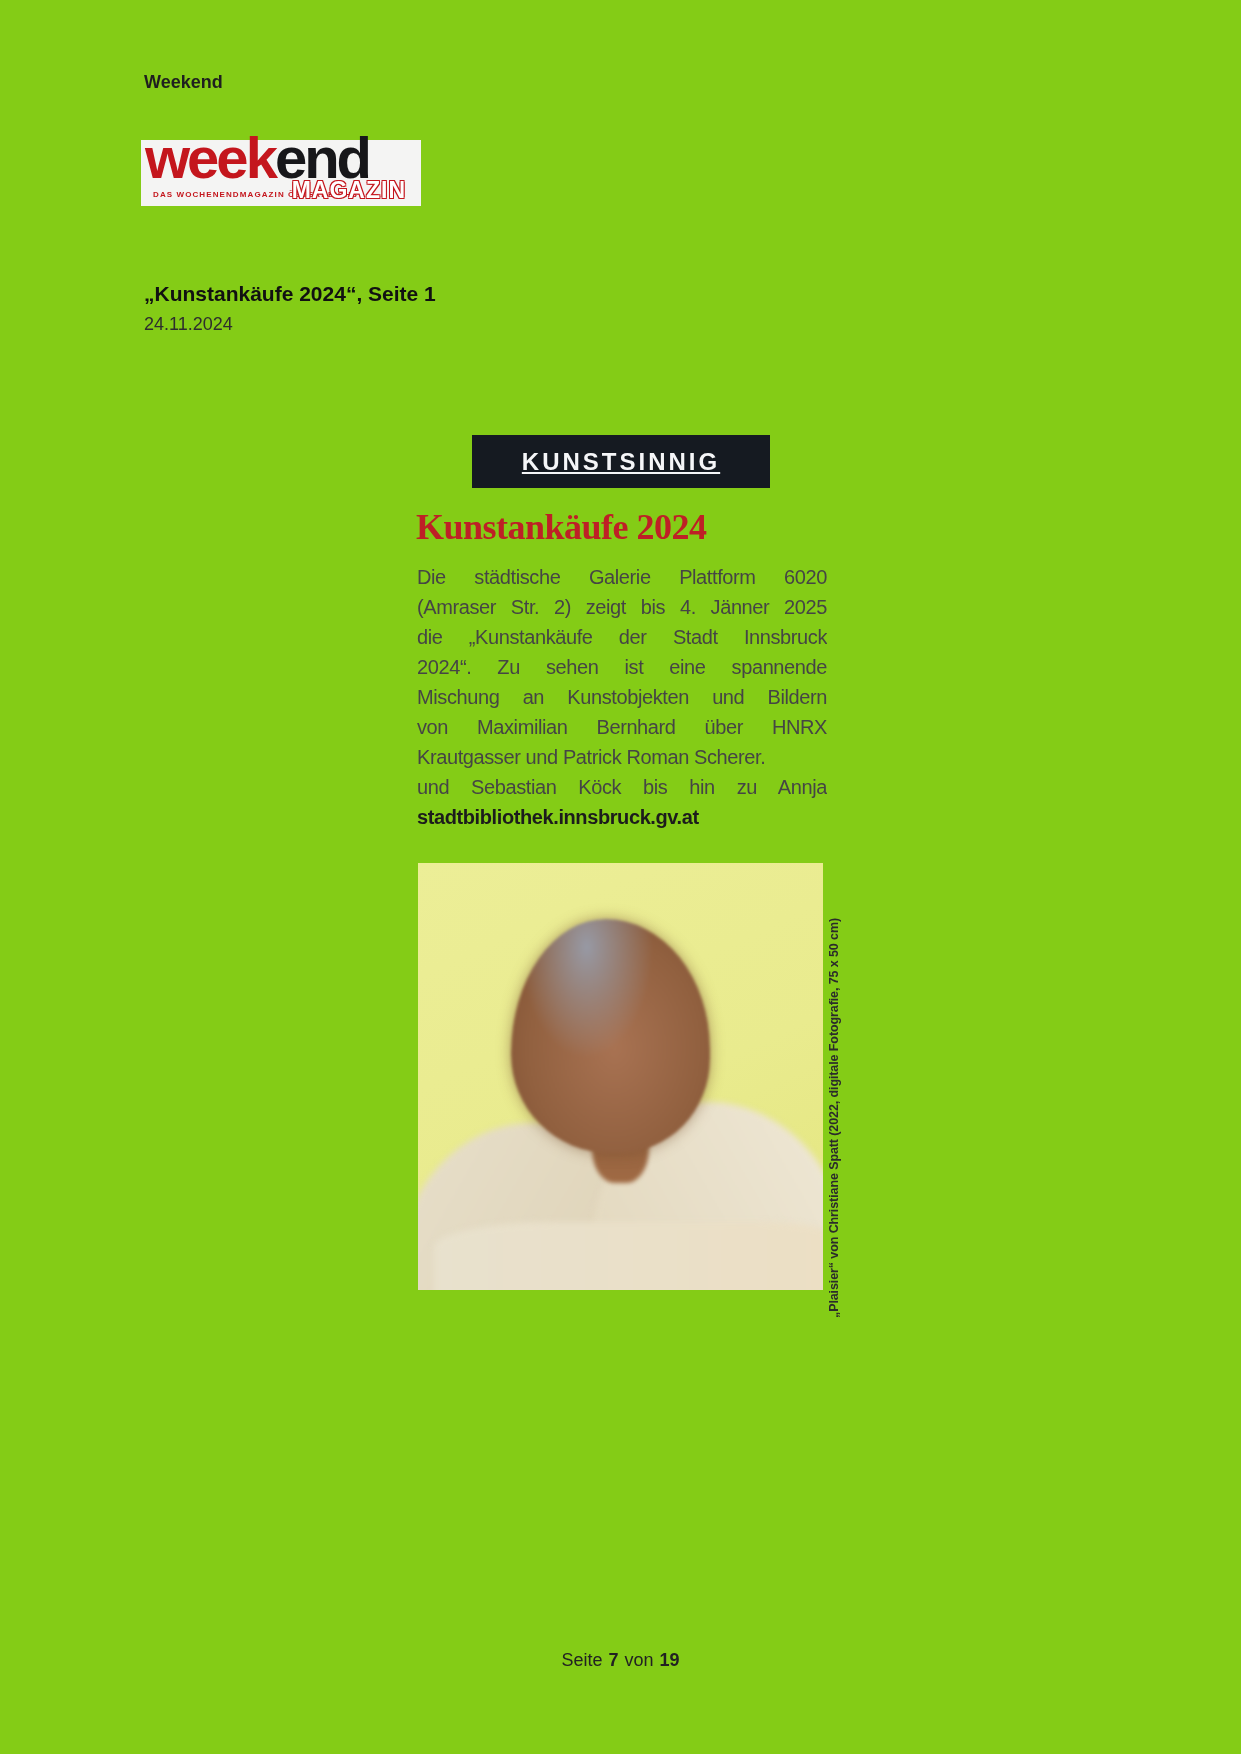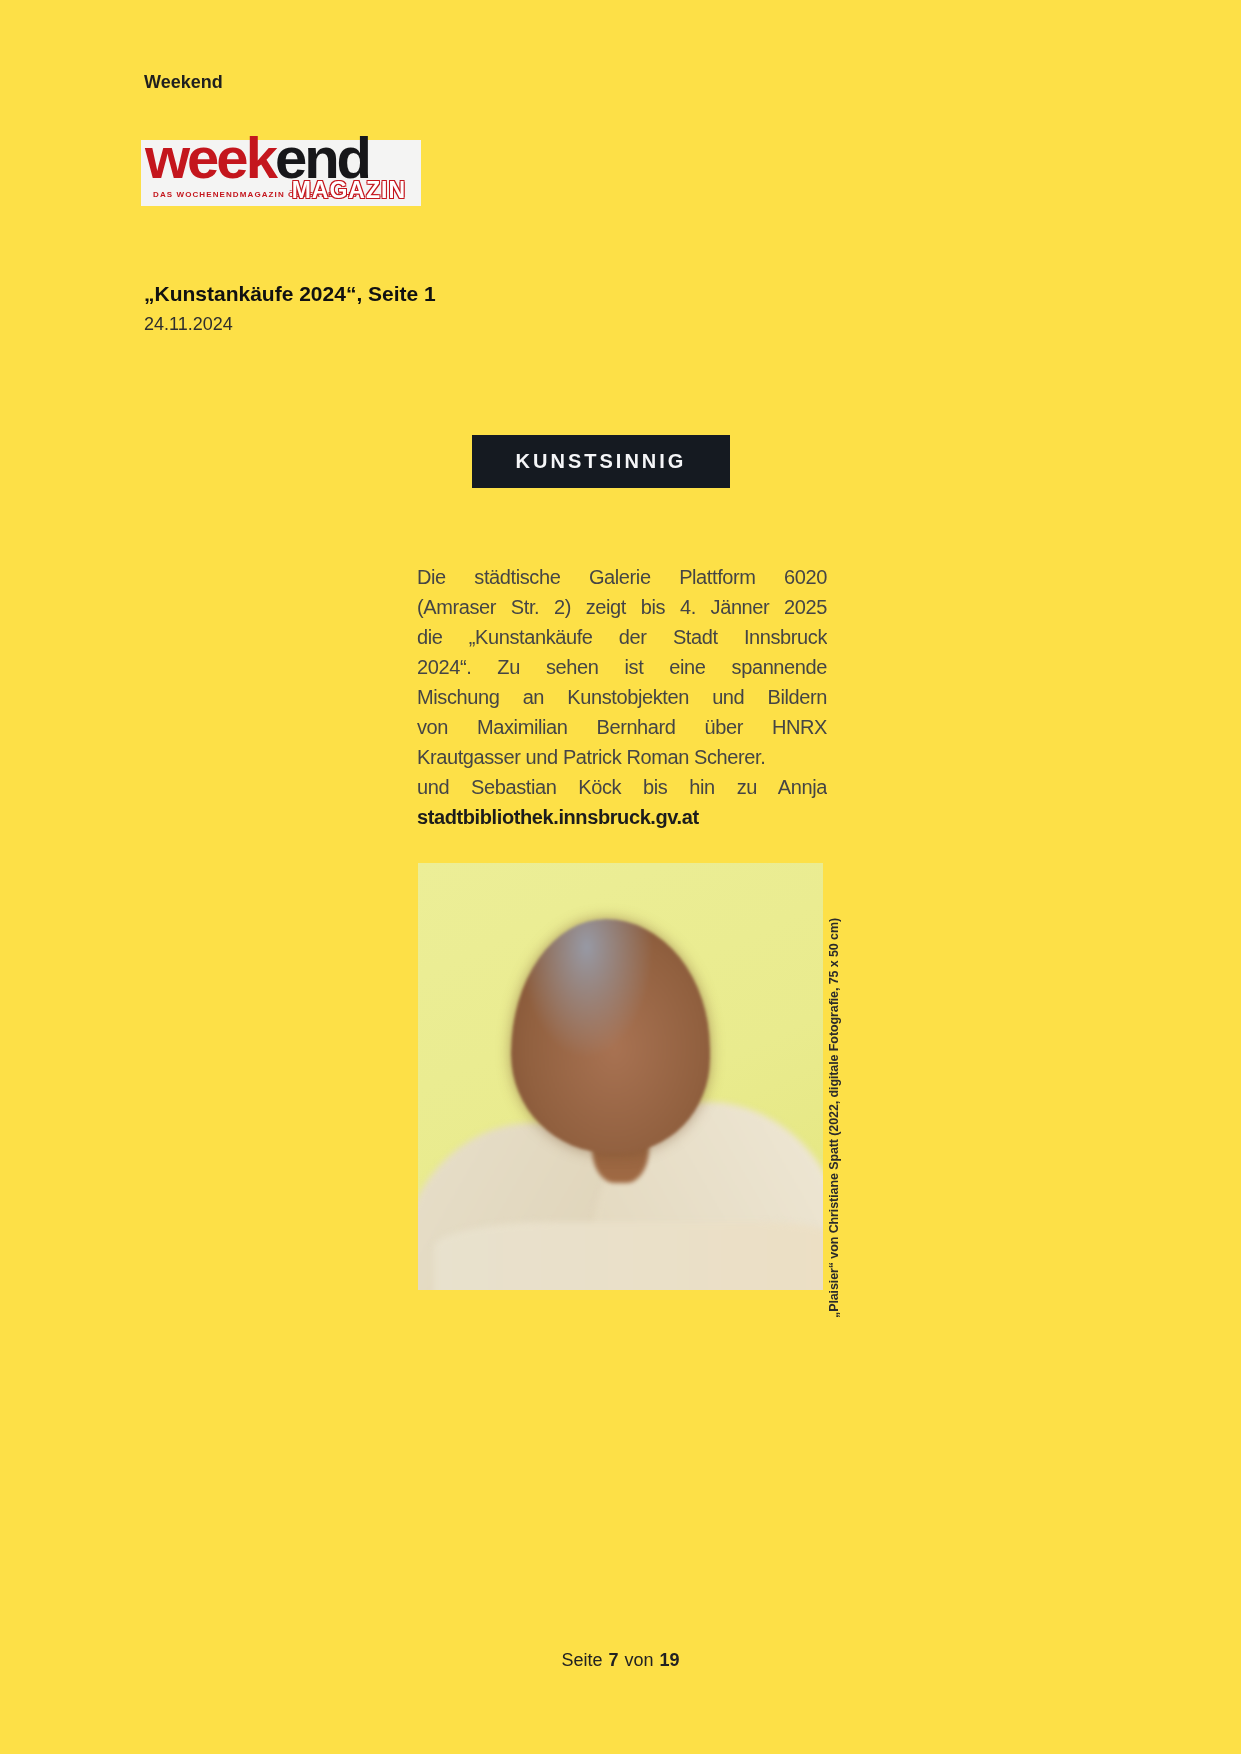--- a/index.html
+++ b/index.html
@@ -1,17 +1,17 @@
 <!DOCTYPE html>
 <html><head>
 <meta charset="utf-8">
 <style>
   html,body{margin:0;padding:0;background:#ffffff;}
   .page{
-    position:relative;width:1241px;height:1754px;background:#fde047;overflow:hidden;
+    position:relative;width:1241px;height:1754px;background:#84cc16;overflow:hidden;
     font-family:"Liberation Sans","DejaVu Sans",sans-serif;color:#1a1a1a;
   }
 
   
   .source-label{position:absolute;left:144px;top:72px;font-size:18px;font-weight:bold;color:#1f1f1f;}
 
   
   .logo{position:absolute;left:141px;top:140px;width:280px;height:66px;background:#f4f4f3;}
   .logo-word{position:absolute;left:4px;top:-12px;font-size:58px;font-weight:bold;letter-spacing:-3px;line-height:60px;}
   .logo-word .red{color:#c4161d;}
@@ -22,23 +22,23 @@
     position:absolute;right:14px;bottom:0px;font-size:23px;font-weight:bold;letter-spacing:1px;
     color:#ffffff;text-shadow:-1px -1px 0 #c4161d,1px -1px 0 #c4161d,-1px 1px 0 #c4161d,1px 1px 0 #c4161d;
   }
 
   
   .doc-title{position:absolute;left:144px;top:282px;font-size:21px;font-weight:bold;color:#111;}
   .doc-date{position:absolute;left:144px;top:314px;font-size:18px;color:#2e2e2e;}
 
   
   .kicker{
-    position:absolute;left:472px;top:435px;width:258px;height:53px;background:#151a21;
-    color:#f5f6f8;font-size:20px;font-weight:bold;letter-spacing:3px;
-    display:flex;align-items:center;justify-content:center;
+    position:absolute;left:472px;top:435px;width:298px;height:53px;background:#151a21;
+    color:#f5f6f8;font-size:24px;font-weight:bold;letter-spacing:3px;
+    display:flex;align-items:center;justify-content:center;text-decoration:underline;
   }
   .headline{
     position:absolute;left:416px;top:506px;width:410px;
     font-family:"Liberation Serif","DejaVu Serif",serif;
     font-size:36px;font-weight:bold;color:#be2026;letter-spacing:-0.5px;
   }
   .body-text{position:absolute;left:417px;top:562px;width:410px;}
   .bline{
     font-size:20px;line-height:30px;color:#454545;letter-spacing:-0.4px;
     text-align:justify;text-align-last:justify;white-space:nowrap;overflow:hidden;
@@ -110,20 +110,21 @@
     <div class="logo-bottom">
       <span class="logo-tagline">DAS WOCHENENDMAGAZIN ÖSTERREICHS</span>
       <span class="logo-magazin">MAGAZIN</span>
     </div>
   </div>
 
   <div class="doc-title">„Kunstankäufe 2024“, Seite 1</div>
   <div class="doc-date">24.11.2024</div>
 
   <div class="kicker">KUNSTSINNIG</div>
+  <div class="headline">Kunstankäufe 2024</div>
 
   <div class="body-text">
     <div class="bline">Die städtische Galerie Plattform 6020</div>
     <div class="bline">(Amraser Str. 2) zeigt bis 4. Jänner 2025</div>
     <div class="bline">die „Kunstankäufe der Stadt Innsbruck</div>
     <div class="bline">2024“. Zu sehen ist eine spannende</div>
     <div class="bline">Mischung an Kunstobjekten und Bildern</div>
     <div class="bline">von Maximilian Bernhard über HNRX</div>
     <div class="bline last">Krautgasser und Patrick Roman Scherer.</div>
     <div class="bline">und Sebastian Köck bis hin zu Annja</div>

